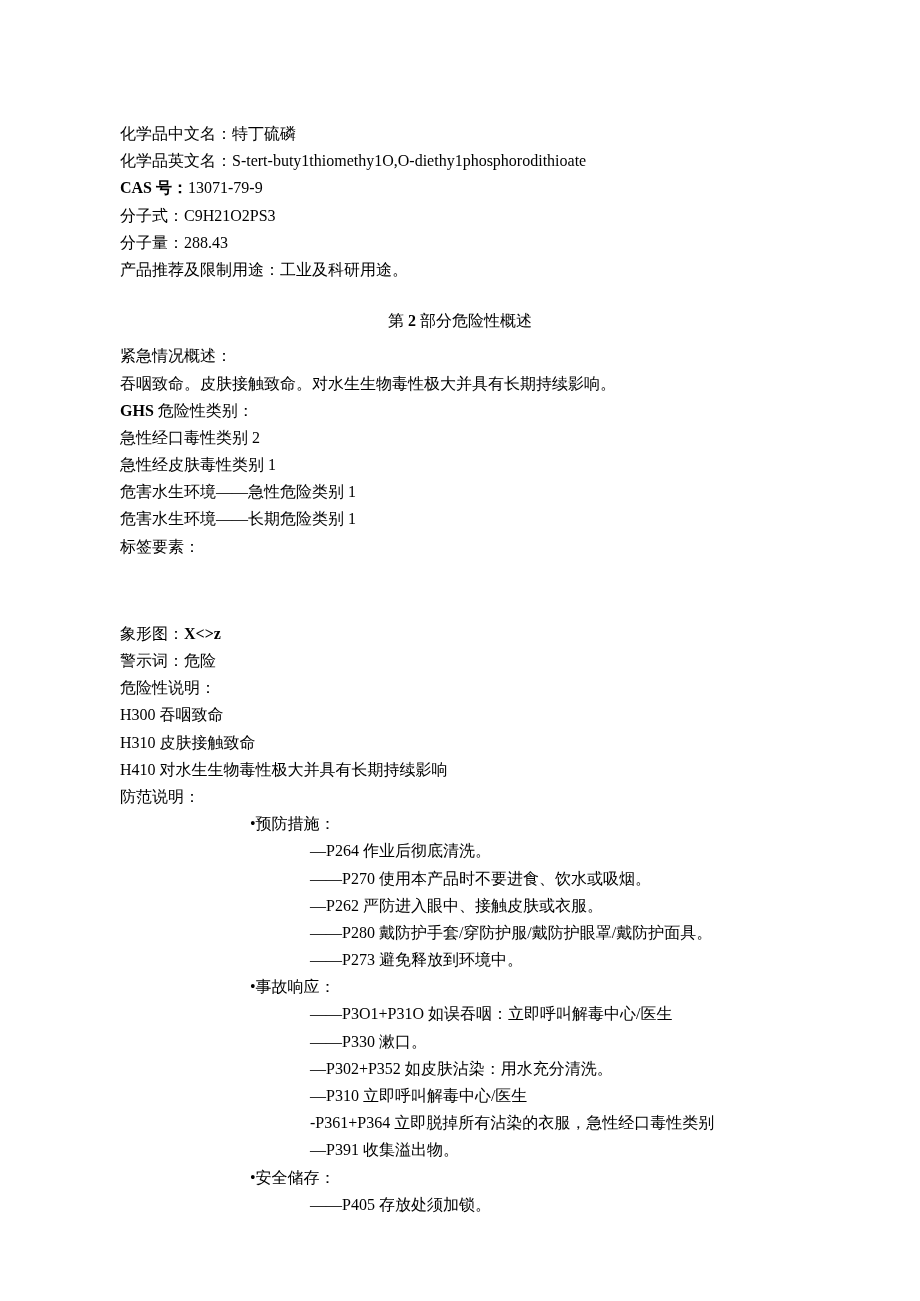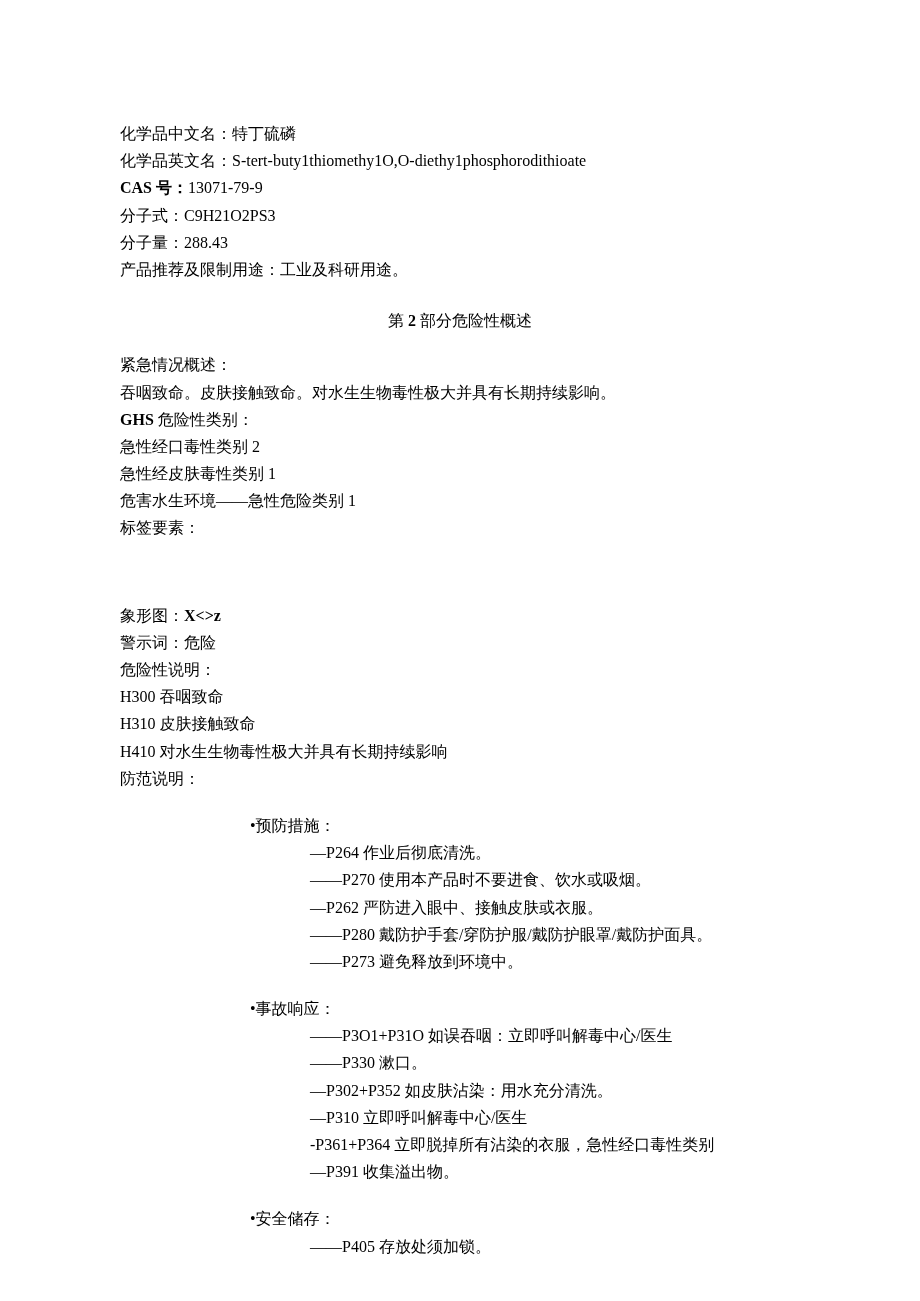--- a/index.html
+++ b/index.html
@@ -12,37 +12,36 @@
     padding: 120px 120px 40px 120px;
     width: 920px;
     box-sizing: border-box;
   }
   .line {
     margin: 0;
   }
   .section-heading {
     text-align: center;
     margin-top: 24px;
-    margin-bottom: 17px;
+    margin-bottom: 8px;
   }
   .section-heading .num {
     font-weight: bold;
     font-family: "Times New Roman", serif;
   }
   .bold-latin {
     font-weight: bold;
     font-family: "Times New Roman", serif;
     margin-top: 16px;
   }
   .gap {
     height: 60px;
   }
   .indent-1 {
     padding-left: 130px;
-    margin-top: 20px;
   }
   .indent-2 {
     padding-left: 190px;
   }
 </style>
 </head>
 <body>
 
 <p class="line">
   <span>化学品中文名：</span><span>特丁硫磷</span>
@@ -69,20 +68,21 @@
 
 <p class="line">紧急情况概述：</p>
 <p class="line">吞咽致命。皮肤接触致命。对水生生物毒性极大并具有长期持续影响。</p>
 <p class="line">
   <span class="bold-latin">GHS</span><span> 危险性类别：</span>
 </p>
 <div id="ghs-cats">
     <p class="line">急性经口毒性类别 2</p>
     <p class="line">急性经皮肤毒性类别 1</p>
     <p class="line">危害水生环境——急性危险类别 1</p>
+    <p class="line">危害水生环境——长期危险类别 1</p>
   </div>
 <p class="line">标签要素：</p>
 
 <div class="gap"></div>
 
 <p class="line">
   <span>象形图：</span><span class="bold-latin">X&lt;&gt;z</span>
 </p>
 <p class="line">
   <span>警示词：</span><span>危险</span>

